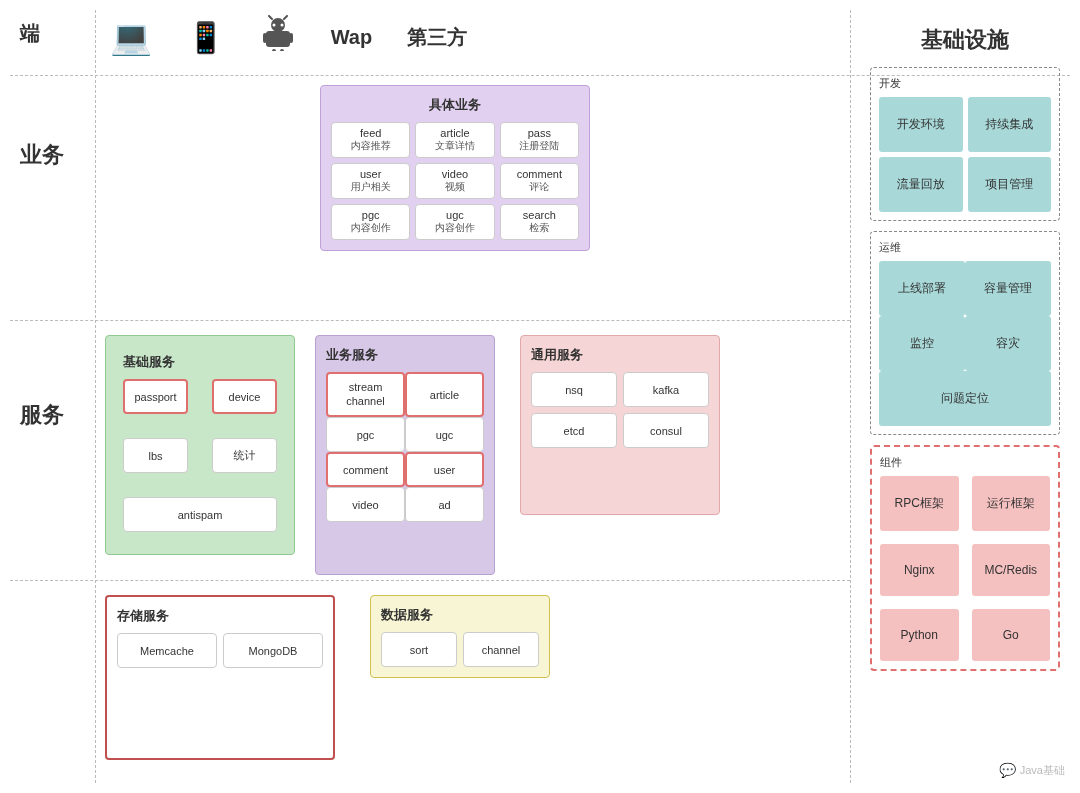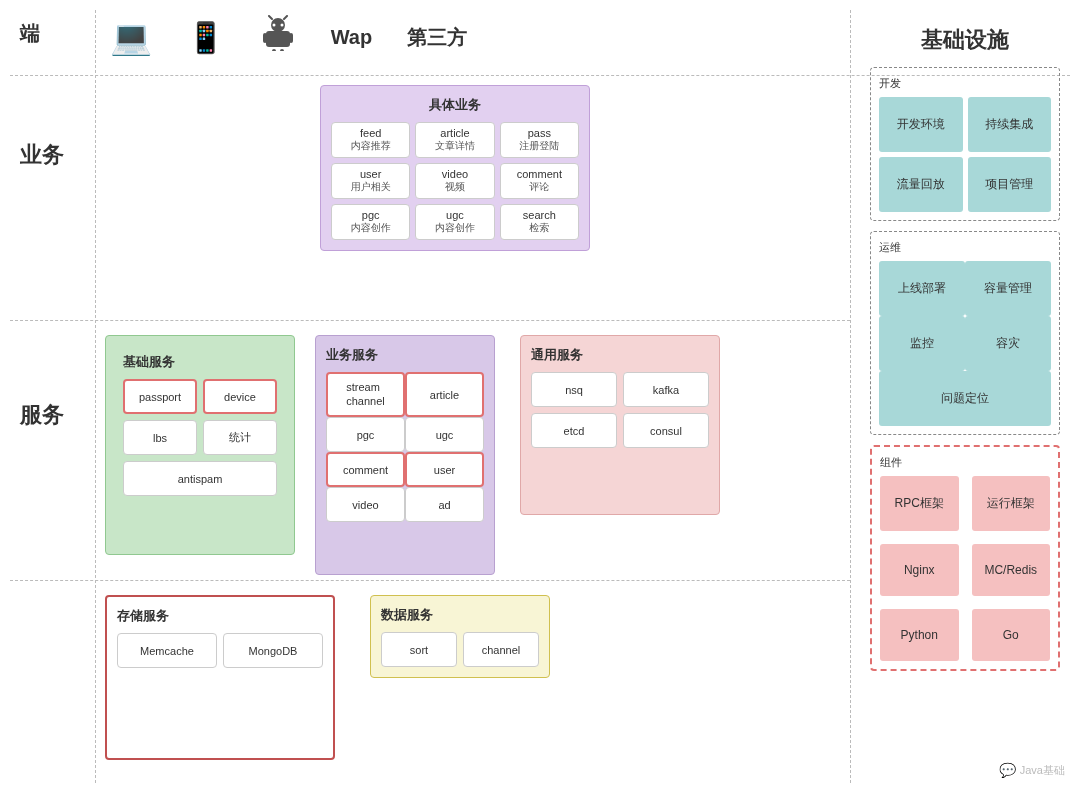--- a/index.html
+++ b/index.html
@@ -23,21 +23,21 @@
     .item-box {
       display: inline-flex;
       flex-direction: column;
       align-items: center;
       justify-content: center;
       border: 1px solid #ccc;
       background: #fff;
       border-radius: 4px;
       padding: 4px 8px;
       font-size: 11px;
-      text-align: left;
+      text-align: center;
       min-width: 55px;
       min-height: 35px;
     }
 
     .item-box.red-border {
       border: 2px solid #e07070;
       background: #fff;
     }
 
     .item-box .en-label {
@@ -159,21 +159,21 @@
           </div>
       </div>
     </div>
 
     <div style="position:absolute; top:390px; left:10px; font-size:22px; font-weight:bold; color:#333;">
       <span>服务</span>
     </div>
 
     <div style="position:absolute; top:325px; left:95px; width:190px; background:#c8e6c8; border:1px solid #90c890; border-radius:4px; padding:17px; min-height:220px;">
       <div style="font-size:13px; font-weight:bold; color:#333; margin-bottom:8px;">基础服务</div>
-      <div style="display:grid; grid-template-columns:1fr 1fr; gap:6px;">
+      <div style="display:grid; grid-template-columns:1fr 1fr; gap:24px;">
         <div class="item-box red-border">
             <span class="en-label">passport</span>
           </div>
         <div class="item-box red-border">
             <span class="en-label">device</span>
           </div>
         <div class="item-box">
             <span class="en-label">lbs</span>
           </div>
         <div class="item-box">

